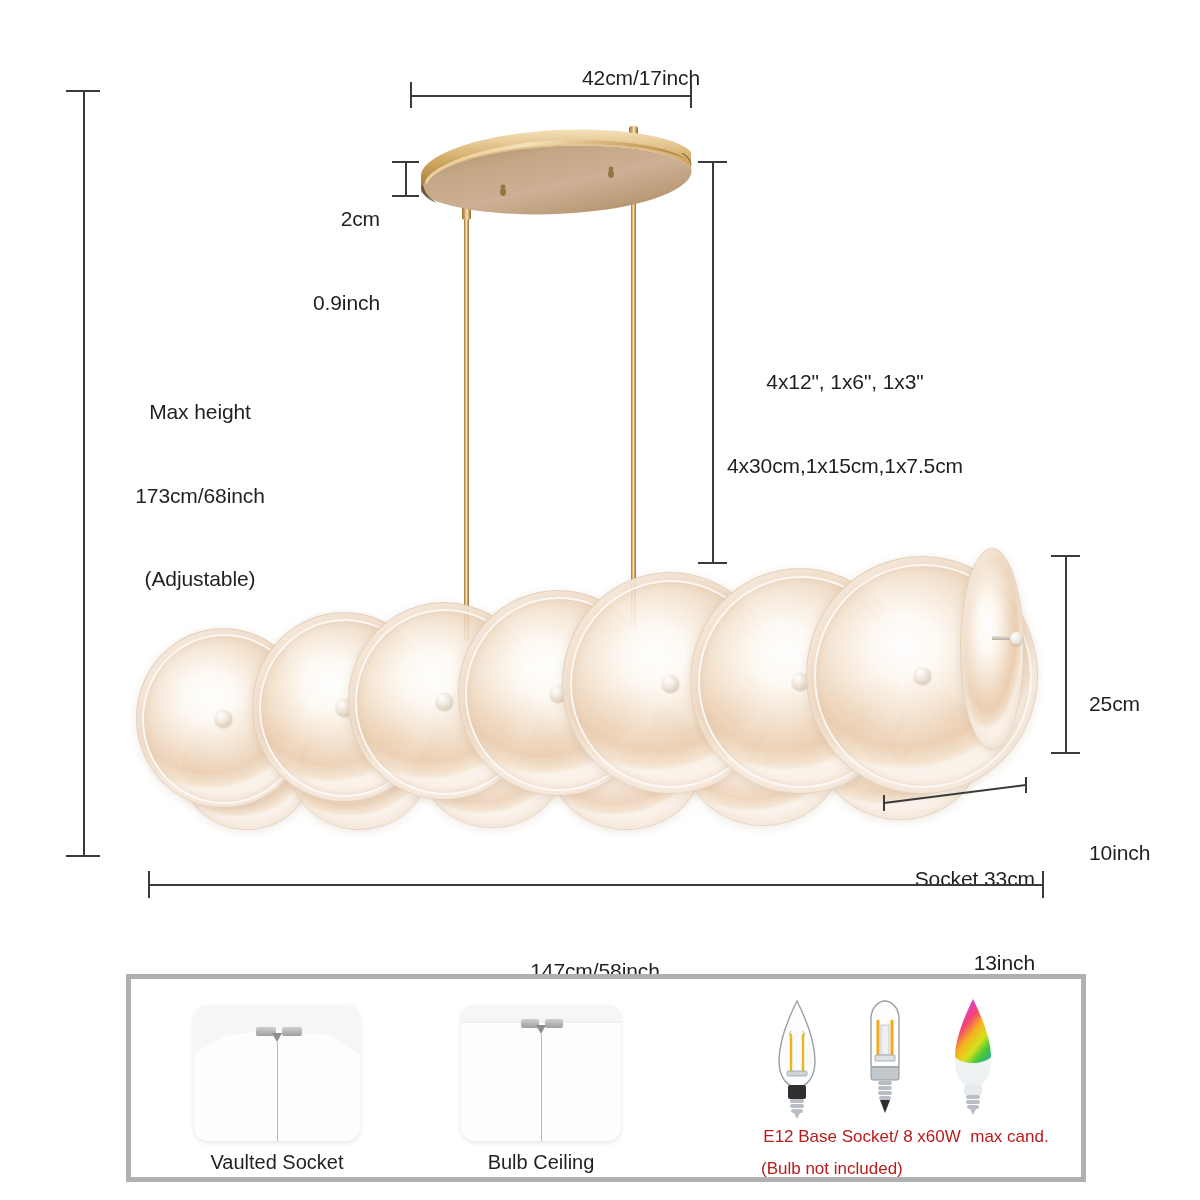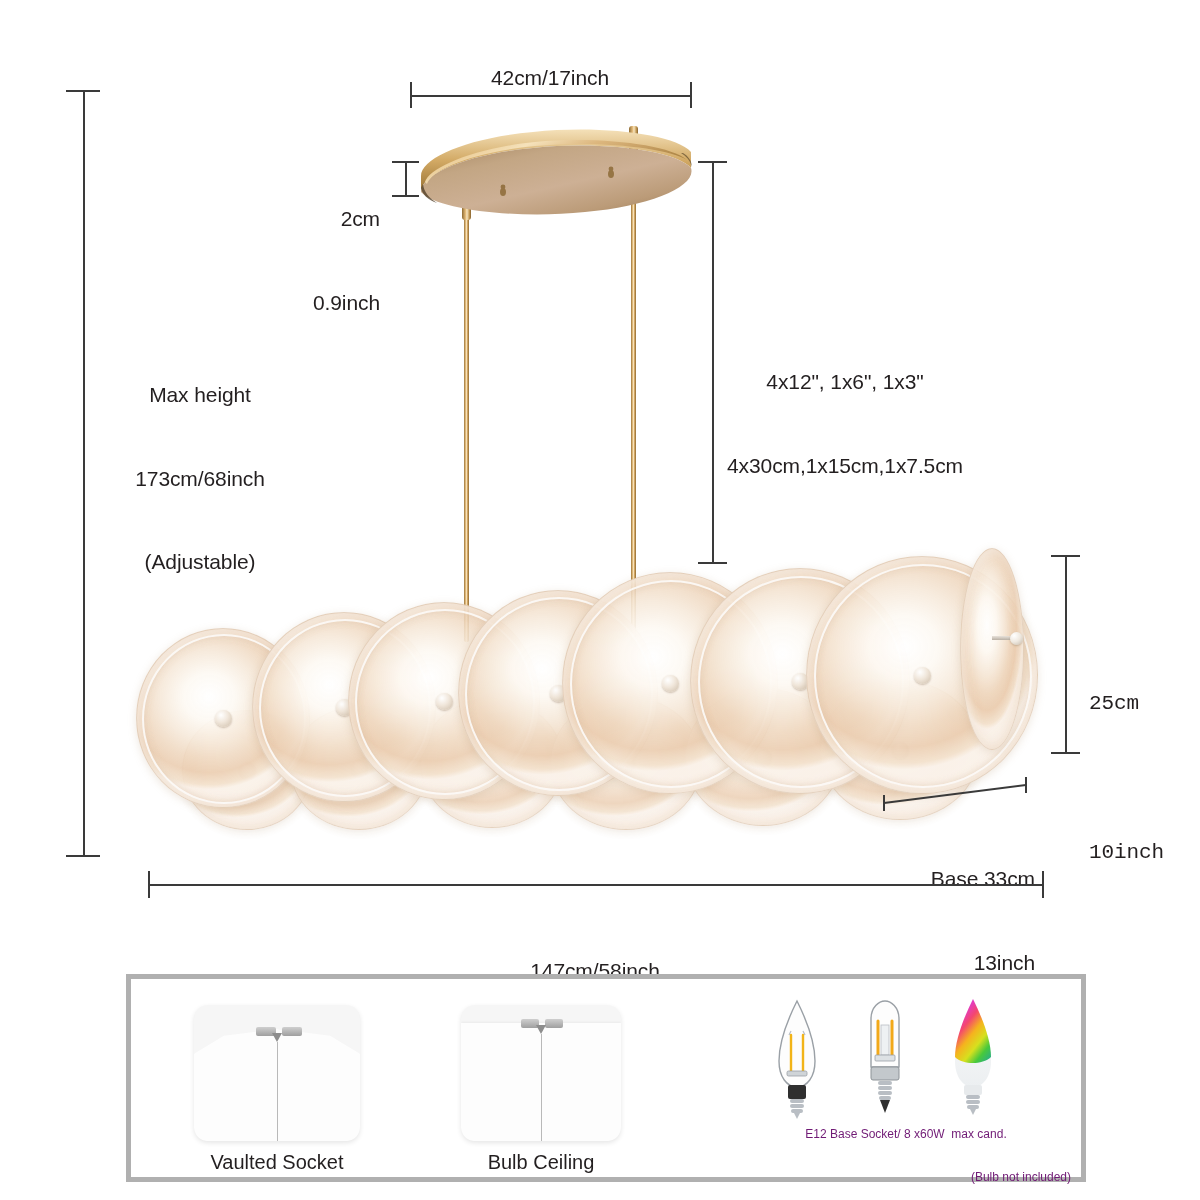--- a/index.html
+++ b/index.html
@@ -155,40 +155,40 @@
     font-size: 20px;
     color: #231f20;
     text-align: center;
     white-space: pre;
   }
 
   
   .bulb { position: absolute; }
   .bulb-caption {
     position: absolute;
-    font-size: 12px;
-    color: #701a75;
+    font-size: 17px;
+    color: #b91c1c;
     white-space: pre;
   }
 </style>
 </head>
 <body>
 
 <div id="stage">
 
   <div class="dim-line-v" style="left:83px; top:90px; height:766px;"></div>
   <div class="tick-h" style="left:66px; top:90px; width:34px;"></div>
   <div class="tick-h" style="left:66px; top:855px; width:34px;"></div>
-  <div class="label center" style="left:110px; top:326px; width:180px;">
+  <div class="label center" style="left:110px; top:343px; width:180px;">
     <div>Max height</div>
     <div>173cm/68inch</div>
     <div>(Adjustable)</div>
   </div>
 
-  <div class="label center" style="left:400px; top:64px; width:300px;">42cm/17inch</div>
+  <div class="label center" style="left:400px; top:64px; width:300px;text-align:right;">42cm/17inch</div>
   <div class="dim-line-h" style="left:410px; top:95px; width:280px;"></div>
   <div class="tick-v" style="left:410px; top:82px; height:26px;"></div>
   <div class="tick-v" style="left:690px; top:82px; height:26px;"></div>
 
   <div class="label right" style="left:245px; top:150px; width:135px;">
     <div>2cm</div>
     <div>0.9inch</div>
   </div>
   <div class="dim-line-v" style="left:405px; top:161px; height:34px;"></div>
   <div class="tick-h" style="left:392px; top:161px; width:27px;"></div>
@@ -287,33 +287,33 @@
            background:linear-gradient(to bottom,#e8e2da,#b9b0a4);"></div>
       <div class="abs" style="left:18px; top:0; width:13px; height:13px; border-radius:50%;
            background:radial-gradient(circle at 32% 28%, #ffffff 0%, #efe9e0 48%, #c4b9aa 100%);
            box-shadow:0 1px 2px rgba(140,120,96,0.4);"></div>
     </div>
   </div>
 
   <div class="dim-line-v" style="left:1065px; top:555px; height:197px;"></div>
   <div class="tick-h" style="left:1051px; top:555px; width:29px;"></div>
   <div class="tick-h" style="left:1051px; top:752px; width:29px;"></div>
-  <div class="label" style="left:1089px; top:635px; width:110px;font-family:Liberation Mono, monospace;">
+  <div class="label" style="left:1089px; top:635px; width:110px;">
     <div>25cm</div>
     <div style="height:10px;"></div>
     <div>10inch</div>
   </div>
 
   <svg width="150" height="40" viewBox="0 0 150 40" style="position:absolute; left:880px; top:773px;">
     <line x1="4" y1="30" x2="146" y2="12" stroke="#3a3a3a" stroke-width="2"></line>
     <line x1="4" y1="22" x2="4" y2="38" stroke="#3a3a3a" stroke-width="2"></line>
     <line x1="146" y1="4" x2="146" y2="20" stroke="#3a3a3a" stroke-width="2"></line>
   </svg>
   <div class="label right" style="left:860px; top:810px; width:175px;">
-    <div>Base 33cm</div>
+    <div>Socket 33cm</div>
     <div>13inch</div>
   </div>
 
   <div class="dim-line-h" style="left:148px; top:884px; width:894px;"></div>
   <div class="tick-v" style="left:148px; top:871px; height:27px;"></div>
   <div class="tick-v" style="left:1042px; top:871px; height:27px;"></div>
   <div class="label center" style="left:495px; top:957px; width:200px;">147cm/58inch</div>
 
   <div id="bottom-panel">
 
@@ -392,16 +392,16 @@
       <rect x="27" y="90" width="18" height="10" rx="2" fill="#e7eaec"></rect>
       <g fill="#b9bec4">
         <rect x="29" y="100" width="14" height="4" rx="2"></rect>
         <rect x="29" y="105" width="14" height="4" rx="2"></rect>
         <rect x="30" y="110" width="12" height="4" rx="2"></rect>
         <path d="M33,114 L39,114 L36,120 Z"></path>
       </g>
     </svg>
 
     <div class="bulb-caption" style="left:610px; top:148px; width:330px; text-align:center;">E12 Base Socket/ 8 x60W  max cand.</div>
-    <div class="bulb-caption" style="left:610px; top:180px; width:330px; text-align:right;margin-top:11px;">(Bulb not included)</div>
+    <div class="bulb-caption" style="left:630px; top:180px; width:330px; text-align:left;">(Bulb not included)</div>
   </div>
 
 </div>
 
 </body></html>

